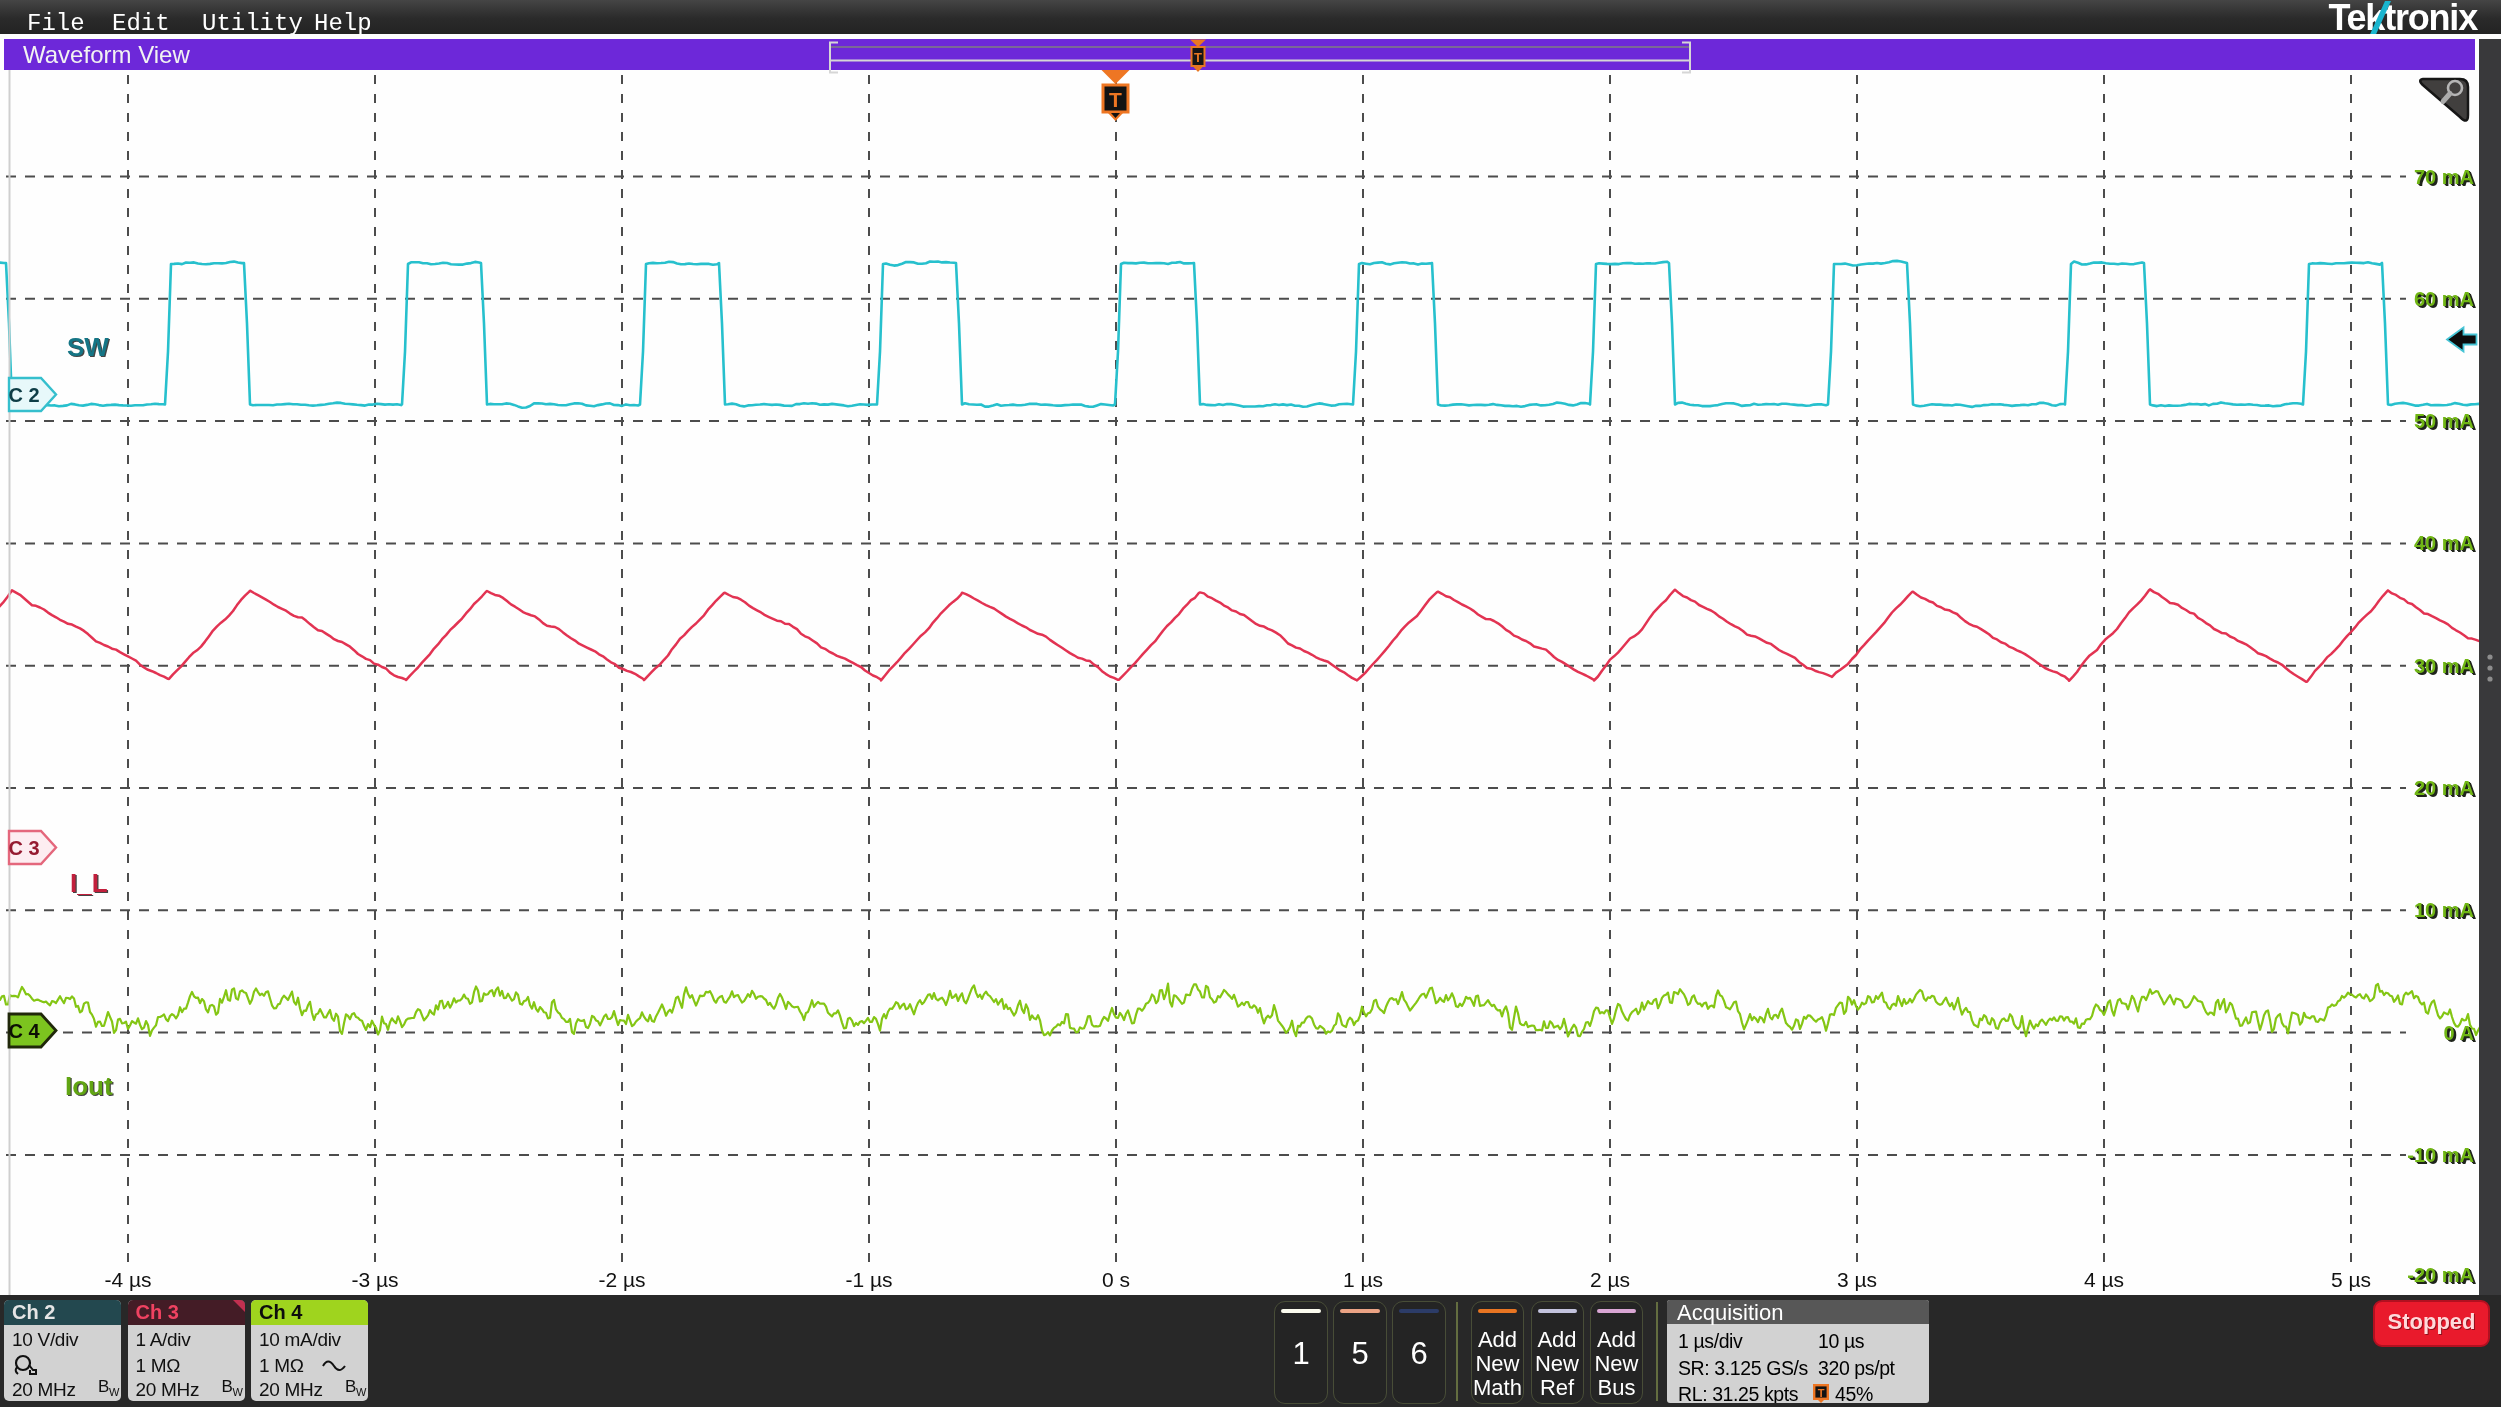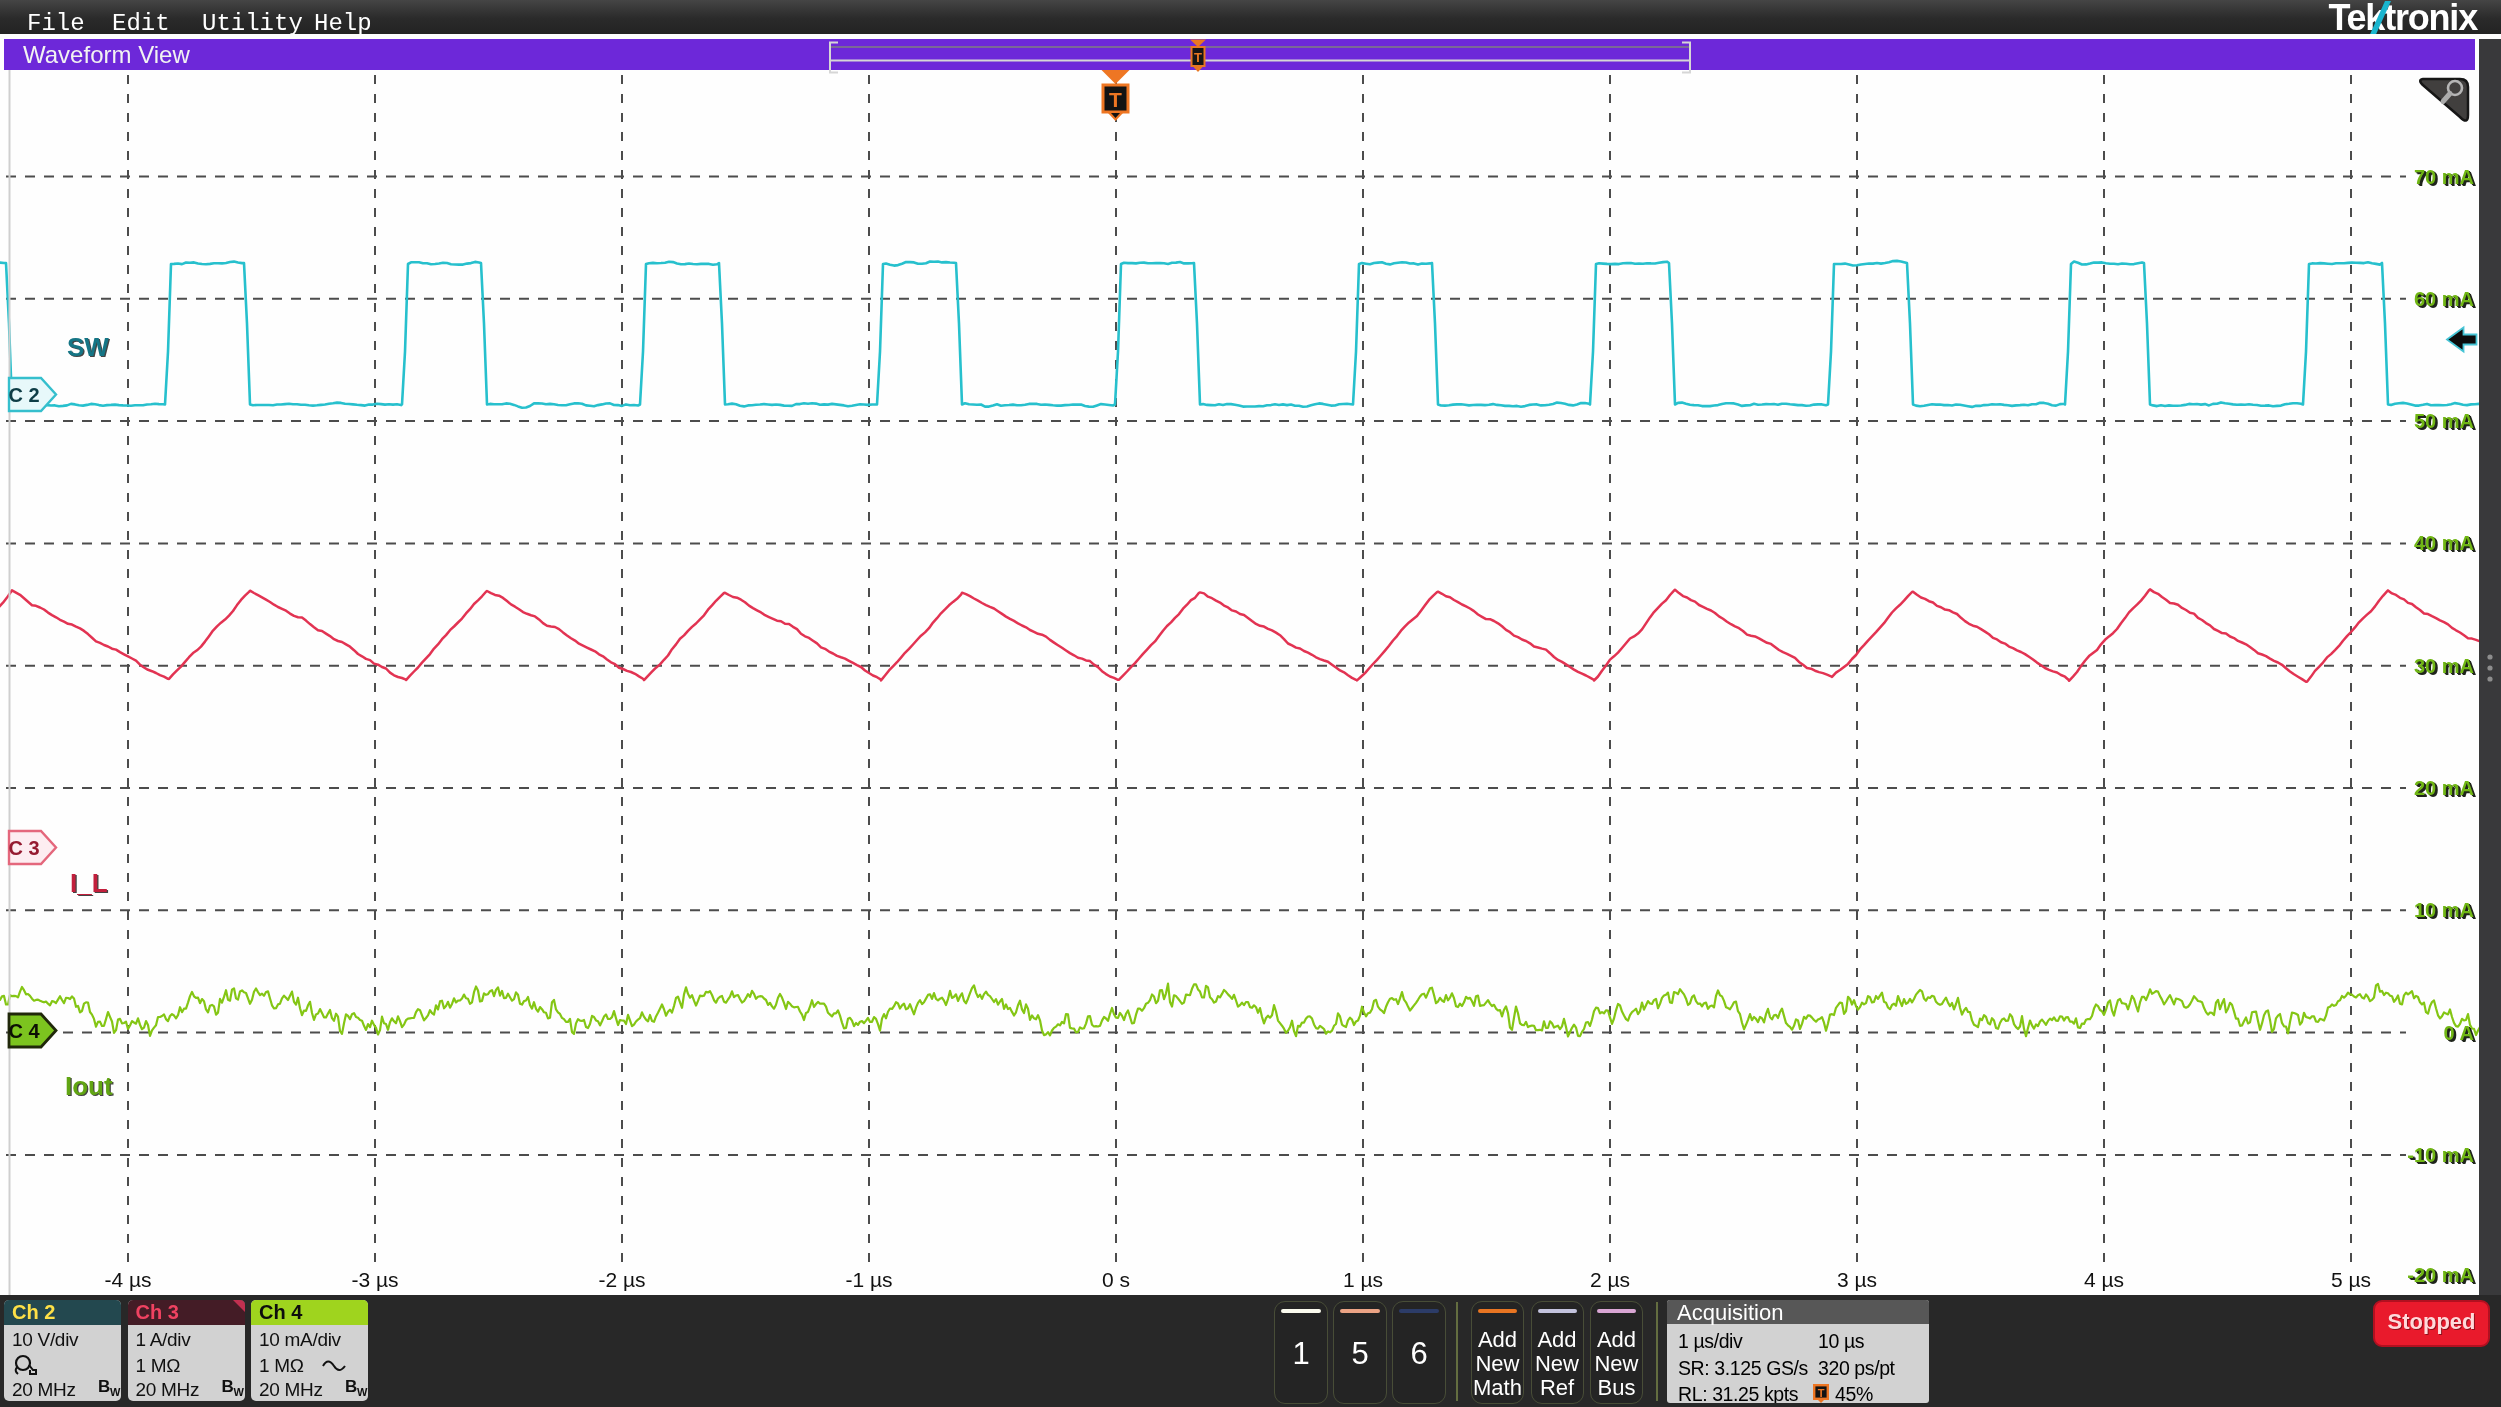--- a/index.html
+++ b/index.html
@@ -28,21 +28,21 @@
   .wlab { font-weight:bold; font-size:26px; position:absolute; }
   
   #toolbar { left:0; top:1295px; width:2501px; height:112px; background:#282828; }
   .chbadge { position:absolute; top:5px; width:117px; height:101px; border-radius:5px;
      overflow:hidden; background:#d2d2d2; }
   .chhead { height:25px; font-size:20px; font-weight:bold; line-height:25px; padding-left:8px; }
   .chbody { color:#101010; font-size:19px; letter-spacing:-0.3px; padding-left:8px; position:relative; height:76px; }
   .r1 { position:absolute; top:4px; left:8px; }
   .r2 { position:absolute; top:30px; left:8px; }
   .r3 { position:absolute; top:54px; left:8px; }
-  .bw { position:absolute; top:52px; left:94px; font-weight:bold; font-size:17px; }
+  .bw { position:absolute; top:52px; left:94px; font-weight:normal; font-size:17px; }
   .bw sub { font-size:11px; }
   .sqbtn { position:absolute; top:6px; width:52px; height:101px; background:#242424;
      border:1.5px solid #484d37; border-radius:11px; color:#fff; }
   .sqbtn .cl { position:absolute; top:7px; left:6px; right:6px; height:3.5px; border-radius:2px; }
   .sqbtn .num { position:absolute; width:100%; text-align:center; top:34px; font-size:31px; }
   .addbtn { position:absolute; top:6px; width:51px; height:101px; background:#242424;
      border:1.5px solid #484d37; border-radius:11px; color:#fff; font-size:22px;
      text-align:center; line-height:24px; }
   .addbtn .cl { position:absolute; top:7px; left:6px; right:6px; height:3.5px; border-radius:2px; }
   .addbtn .txt { position:absolute; top:26px; width:100%; }
@@ -183,21 +183,21 @@
     <text x="24" y="1038" fill="#0c1004" text-anchor="middle">C 4</text>
   </g>
 </svg>
 <div class="wlab abs" style="left:67px;top:332px;color:#157585;text-shadow:1.2px 1.2px 0 #444">SW</div>
 <div class="wlab abs" style="left:70px;top:868px;color:#c21f3c;text-shadow:1.2px 1.2px 0 #444">I_L</div>
 <div class="wlab abs" style="left:65px;top:1071px;color:#61a513;text-shadow:1.2px 1.2px 0 #444">Iout</div>
 
 <div id="toolbar" class="abs">
 
   <div class="chbadge" style="left:4px">
-    <div class="chhead" style="background:#23484f;color:#fde047">Ch 2</div>
+    <div class="chhead" style="background:#23484f;color:#e5e5e5">Ch 2</div>
     <div class="chbody">
       <span class="r1">10 V/div</span>
       <svg class="abs" style="left:6px;top:28px" width="30" height="24">
         <circle cx="13" cy="10" r="7" fill="none" stroke="#111" stroke-width="2.2"></circle>
         <path d="M7,14 q-3,4 1,7 M19,12 l4,5 h3 v4 h-6 v-4" fill="none" stroke="#111" stroke-width="2"></path>
       </svg>
       <span class="r3">20 MHz</span>
       <span class="bw">B<sub>W</sub></span>
     </div>
   </div>

